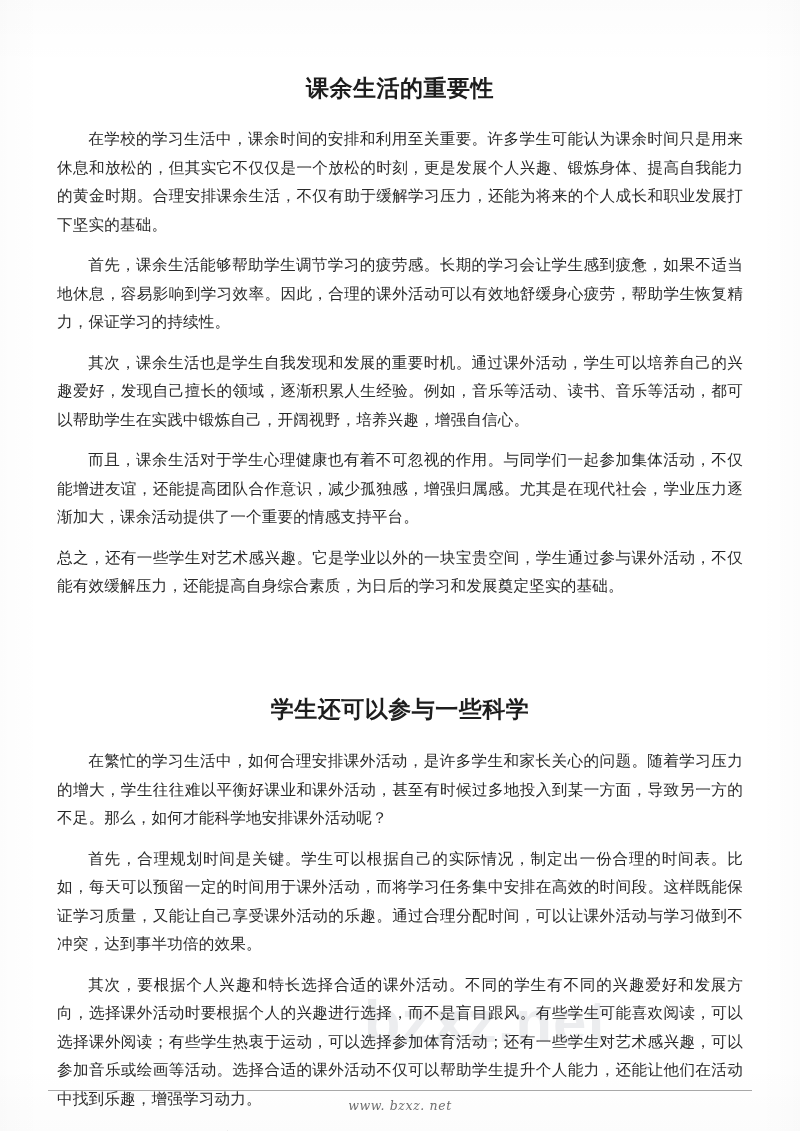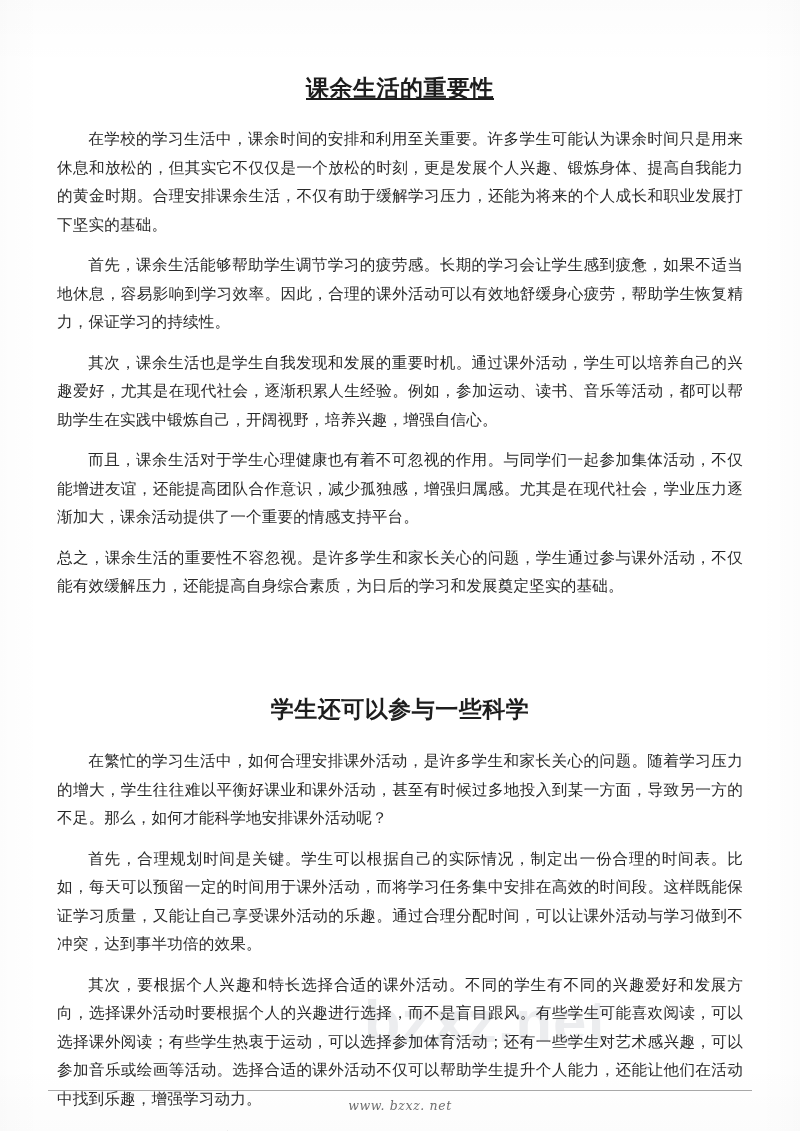--- a/index.html
+++ b/index.html
@@ -58,21 +58,21 @@
   .doc-title {
     text-align: center;
     font-family: "DejaVu Sans", "Liberation Sans", sans-serif;
     font-weight: 700;
     font-size: 23px;
     line-height: 30px;
     color: #1d1d1d;
     letter-spacing: 0.5px;
   }
 
-  .section-1 .doc-title { padding-top: 58px; text-decoration: underline; }
+  .section-1 .doc-title { padding-top: 58px; }
 
   .section-2 .doc-title { padding-top: 0; }
 
   .body-text {
     margin: 0 auto;
     width: 686px;
     font-family: Liberation Sans, sans-serif;
     font-size: 15.6px;
     line-height: 28.5px;
     color: #2a2a2a;
@@ -137,23 +137,23 @@
 
   <div class="content">
 
     <div class="section-1">
 
       <h1 class="doc-title">课余生活的重要性</h1>
 
       <div class="body-text para-block">
         <p class="para">在学校的学习生活中，课余时间的安排和利用至关重要。许多学生可能认为课余时间只是用来休息和放松的，但其实它不仅仅是一个放松的时刻，更是发展个人兴趣、锻炼身体、提高自我能力的黄金时期。合理安排课余生活，不仅有助于缓解学习压力，还能为将来的个人成长和职业发展打下坚实的基础。</p>
         <p class="para">首先，课余生活能够帮助学生调节学习的疲劳感。长期的学习会让学生感到疲惫，如果不适当地休息，容易影响到学习效率。因此，合理的课外活动可以有效地舒缓身心疲劳，帮助学生恢复精力，保证学习的持续性。</p>
-        <p class="para">其次，课余生活也是学生自我发现和发展的重要时机。通过课外活动，学生可以培养自己的兴趣爱好，尤其是在现代社会，逐渐积累人生经验。例如，参加运动、读书、音乐等活动，都可以帮助学生在实践中锻炼自己，开阔视野，培养兴趣，增强自信心。</p>
+        <p class="para">其次，课余生活也是学生自我发现和发展的重要时机。通过课外活动，学生可以培养自己的兴趣爱好，发现自己擅长的领域，逐渐积累人生经验。例如，音乐等活动、读书、音乐等活动，都可以帮助学生在实践中锻炼自己，开阔视野，培养兴趣，增强自信心。</p>
         <p class="para">而且，课余生活对于学生心理健康也有着不可忽视的作用。与同学们一起参加集体活动，不仅能增进友谊，还能提高团队合作意识，减少孤独感，增强归属感。尤其是在现代社会，学业压力逐渐加大，课余活动提供了一个重要的情感支持平台。</p>
-        <p class="para no-indent">总之，课余生活的重要性不容忽视。是许多学生和家长关心的问题，学生通过参与课外活动，不仅能有效缓解压力，还能提高自身综合素质，为日后的学习和发展奠定坚实的基础。</p>
+        <p class="para no-indent">总之，还有一些学生对艺术感兴趣。它是学业以外的一块宝贵空间，学生通过参与课外活动，不仅能有效缓解压力，还能提高自身综合素质，为日后的学习和发展奠定坚实的基础。</p>
       </div>
     </div>
 
     <div class="section-gap"></div>
 
     <div class="section-2">
 
       <h1 class="doc-title">学生还可以参与一些科学</h1>
 
       <div class="body-text para-block">

